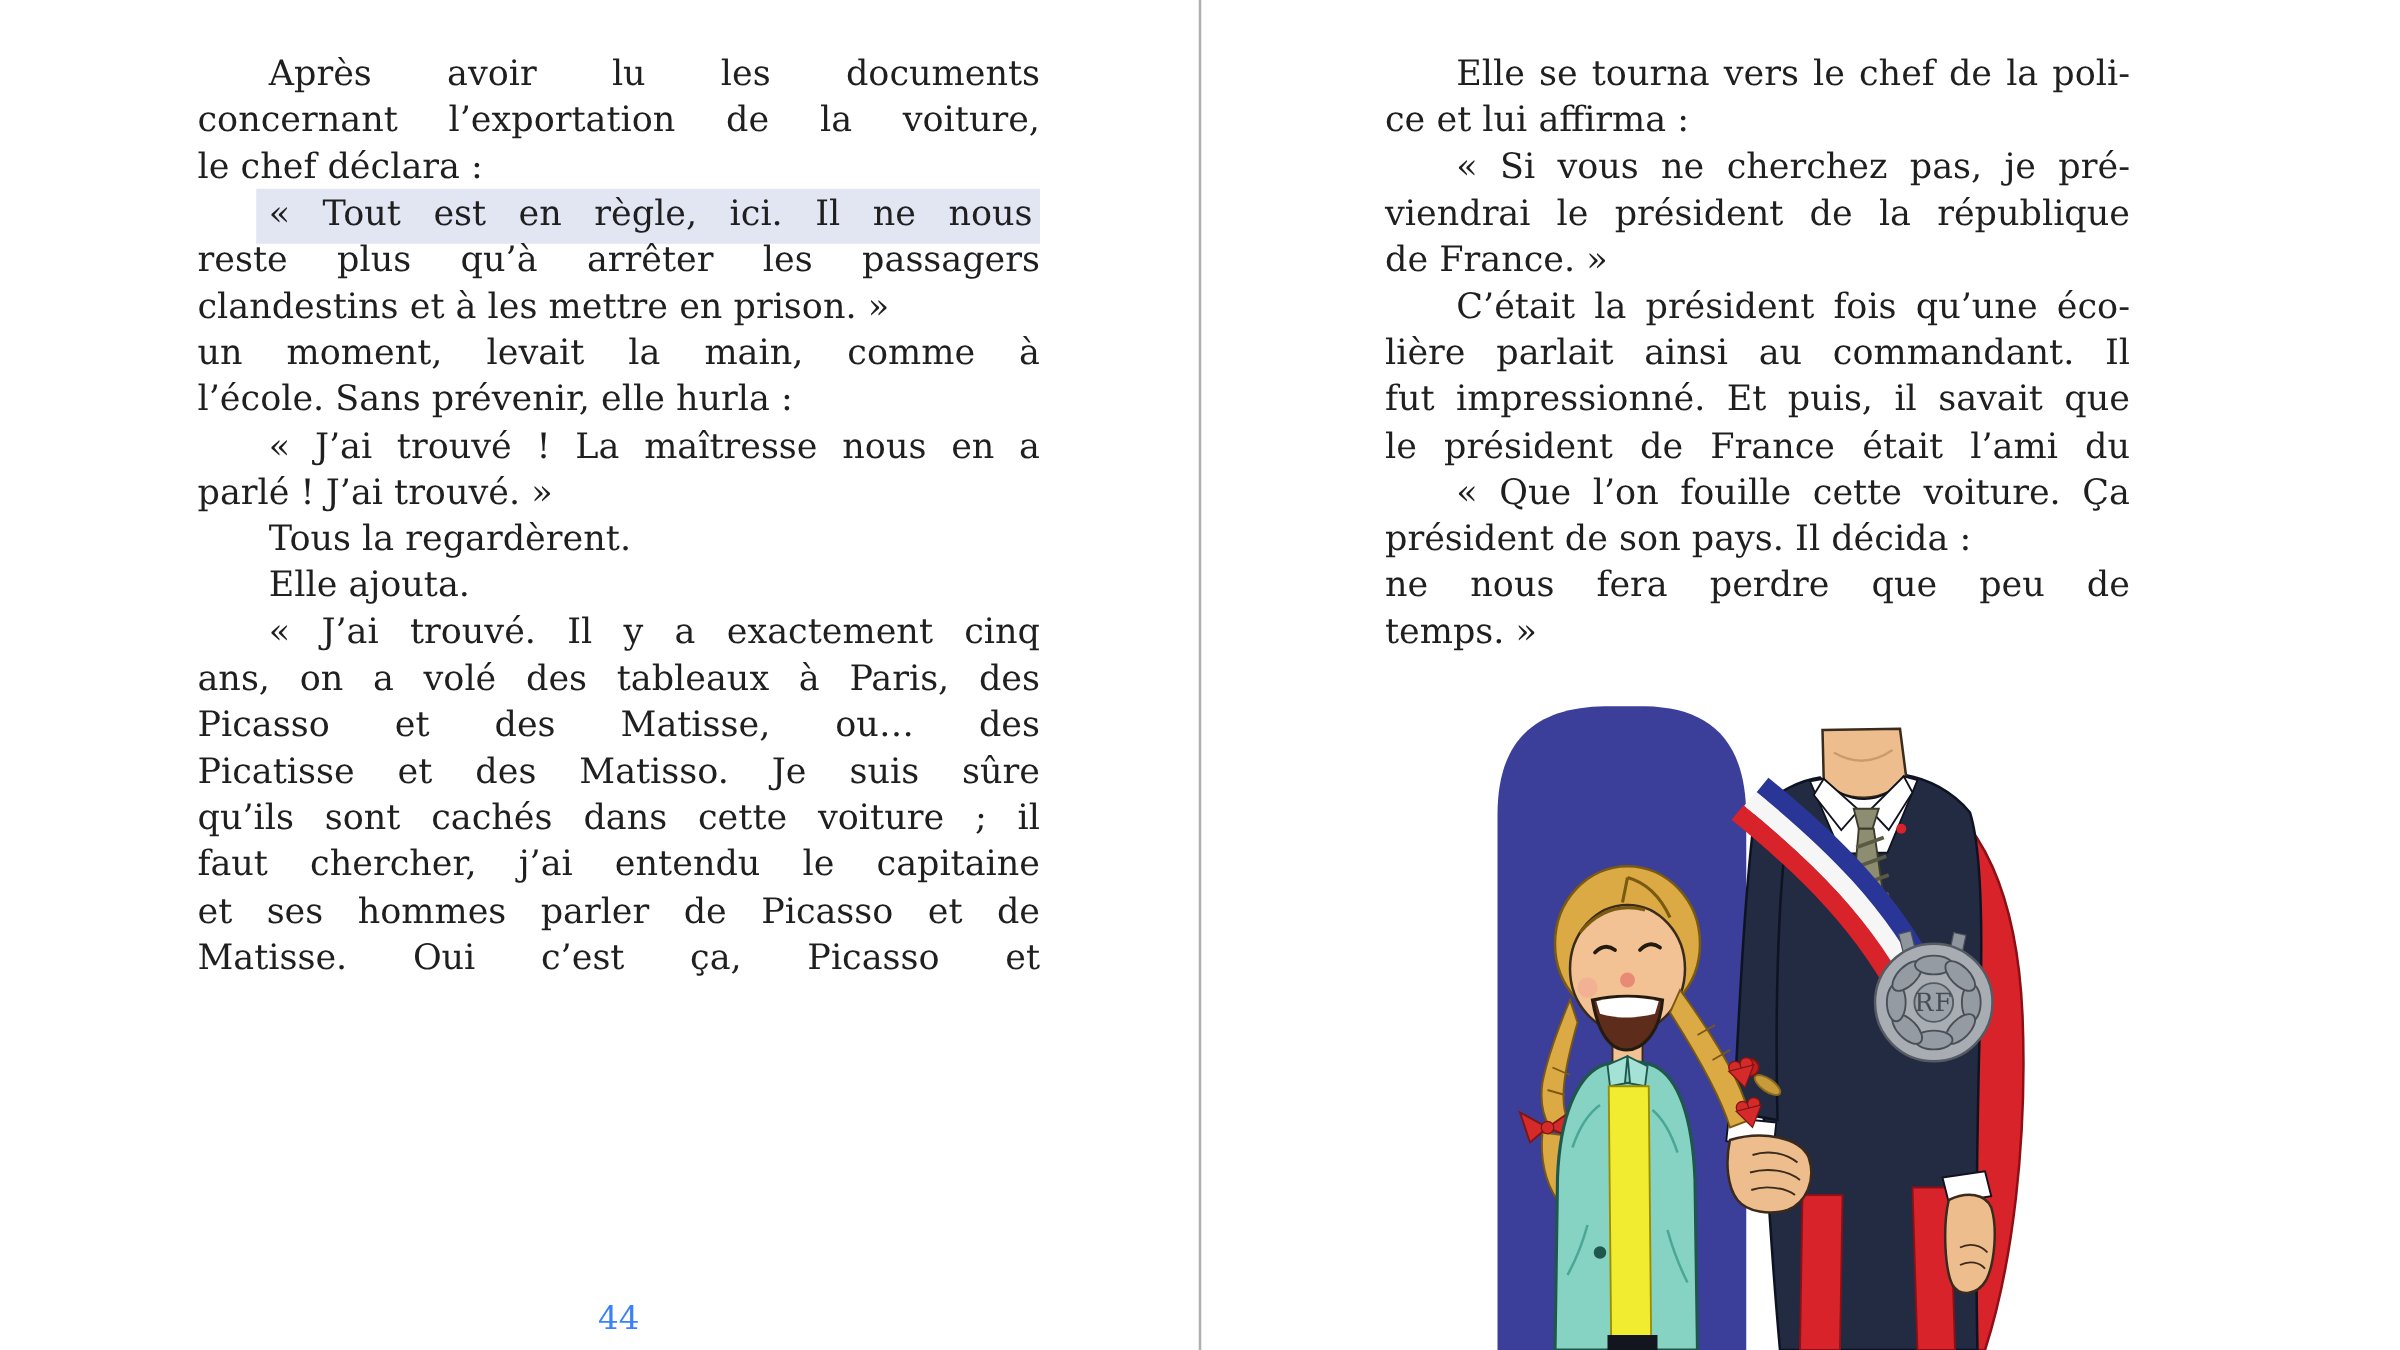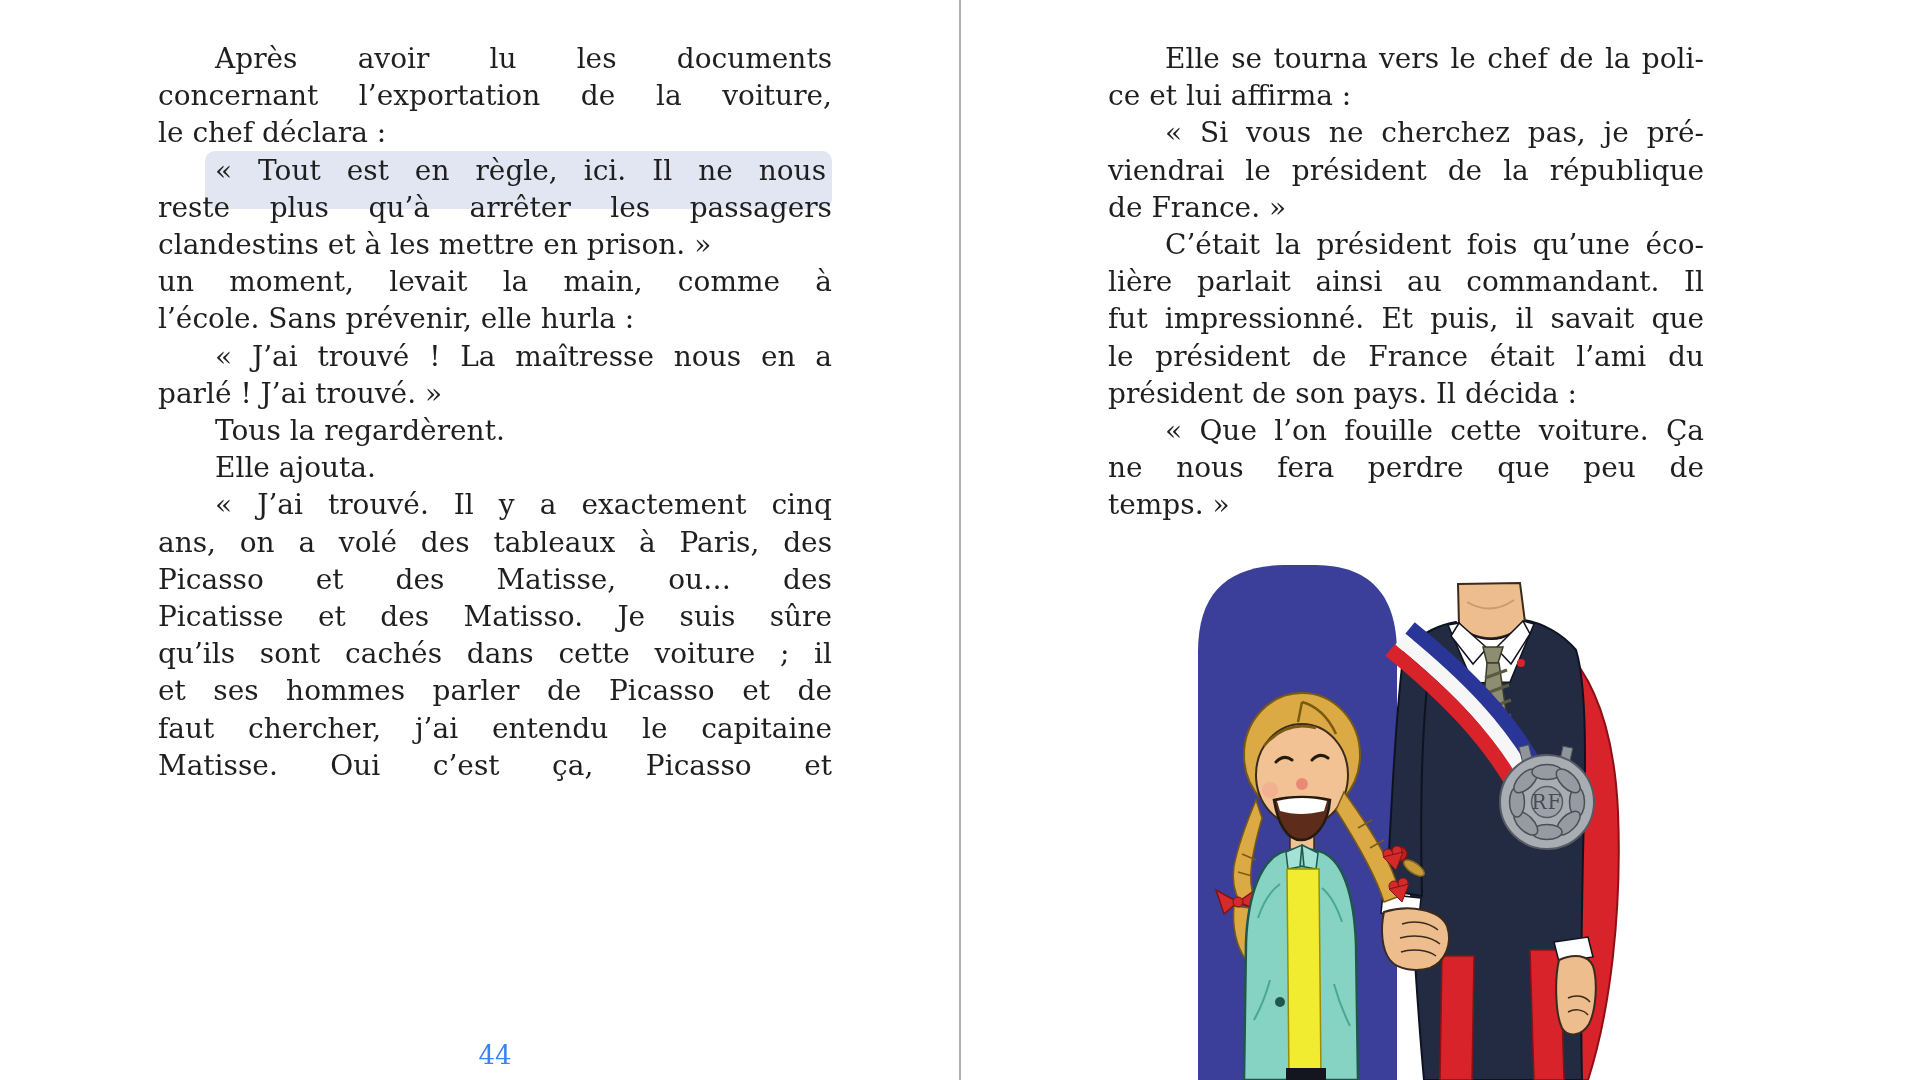--- a/index.html
+++ b/index.html
@@ -31,23 +31,22 @@
   .gutter{position:absolute;left:959px;top:0;width:2px;height:1080px;background:var(--divider);}
   .textblock{position:absolute;top:40px;font-size:28px;line-height:37.2px;color:var(--ink);}
   .textblock.left{left:158px;width:674px;}
   .textblock.right{left:1108px;width:596px;}
   .line{text-align:justify;text-align-last:left;white-space:normal;}
   .line.j{text-align-last:justify;}
   .line.ind{padding-left:57px;}
   .txt{display:inline;}
   .txt.hl{
     background:var(--highlight);
-    padding:3px 6px 22px 10px;
+    padding:3px 6px 8px 10px;
     margin-left:-10px;
-    border-radius:10px;
   }
   .folio{
     position:absolute;left:158px;top:1040px;width:674px;
     text-align:center;font-size:26px;color:#3b82f6;
   }
   .illustration{position:absolute;left:1190px;top:550px;width:436px;height:530px;}
   .illustration svg{display:block;}
 </style>
 </head>
 <body>
@@ -66,42 +65,42 @@
         <div class="line"><span class="txt">l’école. Sans prévenir, elle hurla :</span></div>
         <div class="line j ind"><span class="txt">« J’ai trouvé ! La maîtresse nous en a</span></div>
         <div class="line"><span class="txt">parlé ! J’ai trouvé. »</span></div>
         <div class="line ind"><span class="txt">Tous la regardèrent.</span></div>
         <div class="line ind"><span class="txt">Elle ajouta.</span></div>
         <div class="line j ind"><span class="txt">« J’ai trouvé. Il y a exactement cinq</span></div>
         <div class="line j"><span class="txt">ans, on a volé des tableaux à Paris, des</span></div>
         <div class="line j"><span class="txt">Picasso et des Matisse, ou… des</span></div>
         <div class="line j"><span class="txt">Picatisse et des Matisso. Je suis sûre</span></div>
         <div class="line j"><span class="txt">qu’ils sont cachés dans cette voiture ; il</span></div>
+        <div class="line j"><span class="txt">faut chercher, j’ai entendu le capitaine</span></div>
         <div class="line j"><span class="txt">et ses hommes parler de Picasso et de</span></div>
-        <div class="line j"><span class="txt">faut chercher, j’ai entendu le capitaine</span></div>
         <div class="line j"><span class="txt">Matisse. Oui c’est ça, Picasso et</span></div>
       </div>
     <div class="folio">44</div>
   </div>
 
   <div class="gutter"></div>
 
   <div>
     <div class="textblock right" id="right-lines">
         <div class="line j ind"><span class="txt">Elle se tourna vers le chef de la poli-</span></div>
         <div class="line"><span class="txt">ce et lui affirma :</span></div>
         <div class="line j ind"><span class="txt">« Si vous ne cherchez pas, je pré-</span></div>
         <div class="line j"><span class="txt">viendrai le président de la république</span></div>
         <div class="line"><span class="txt">de France. »</span></div>
         <div class="line j ind"><span class="txt">C’était la président fois qu’une éco-</span></div>
         <div class="line j"><span class="txt">lière parlait ainsi au commandant. Il</span></div>
         <div class="line j"><span class="txt">fut impressionné. Et puis, il savait que</span></div>
         <div class="line j"><span class="txt">le président de France était l’ami du</span></div>
+        <div class="line j ind"><span class="txt">« Que l’on fouille cette voiture. Ça</span></div>
         <div class="line"><span class="txt">président de son pays. Il décida :</span></div>
-        <div class="line j ind"><span class="txt">« Que l’on fouille cette voiture. Ça</span></div>
         <div class="line j"><span class="txt">ne nous fera perdre que peu de</span></div>
         <div class="line"><span class="txt">temps. »</span></div>
       </div>
 
     <div class="illustration">
       <svg width="436" height="530" viewBox="0 0 436 530" xmlns="http://www.w3.org/2000/svg">
 
         <g>
           <path d="M8,530 L8,102 C8,40 40,16 94,15 L126,15 C178,16 207,42 207,104 L207,530 Z" fill="var(--panel)"></path>
         </g>

